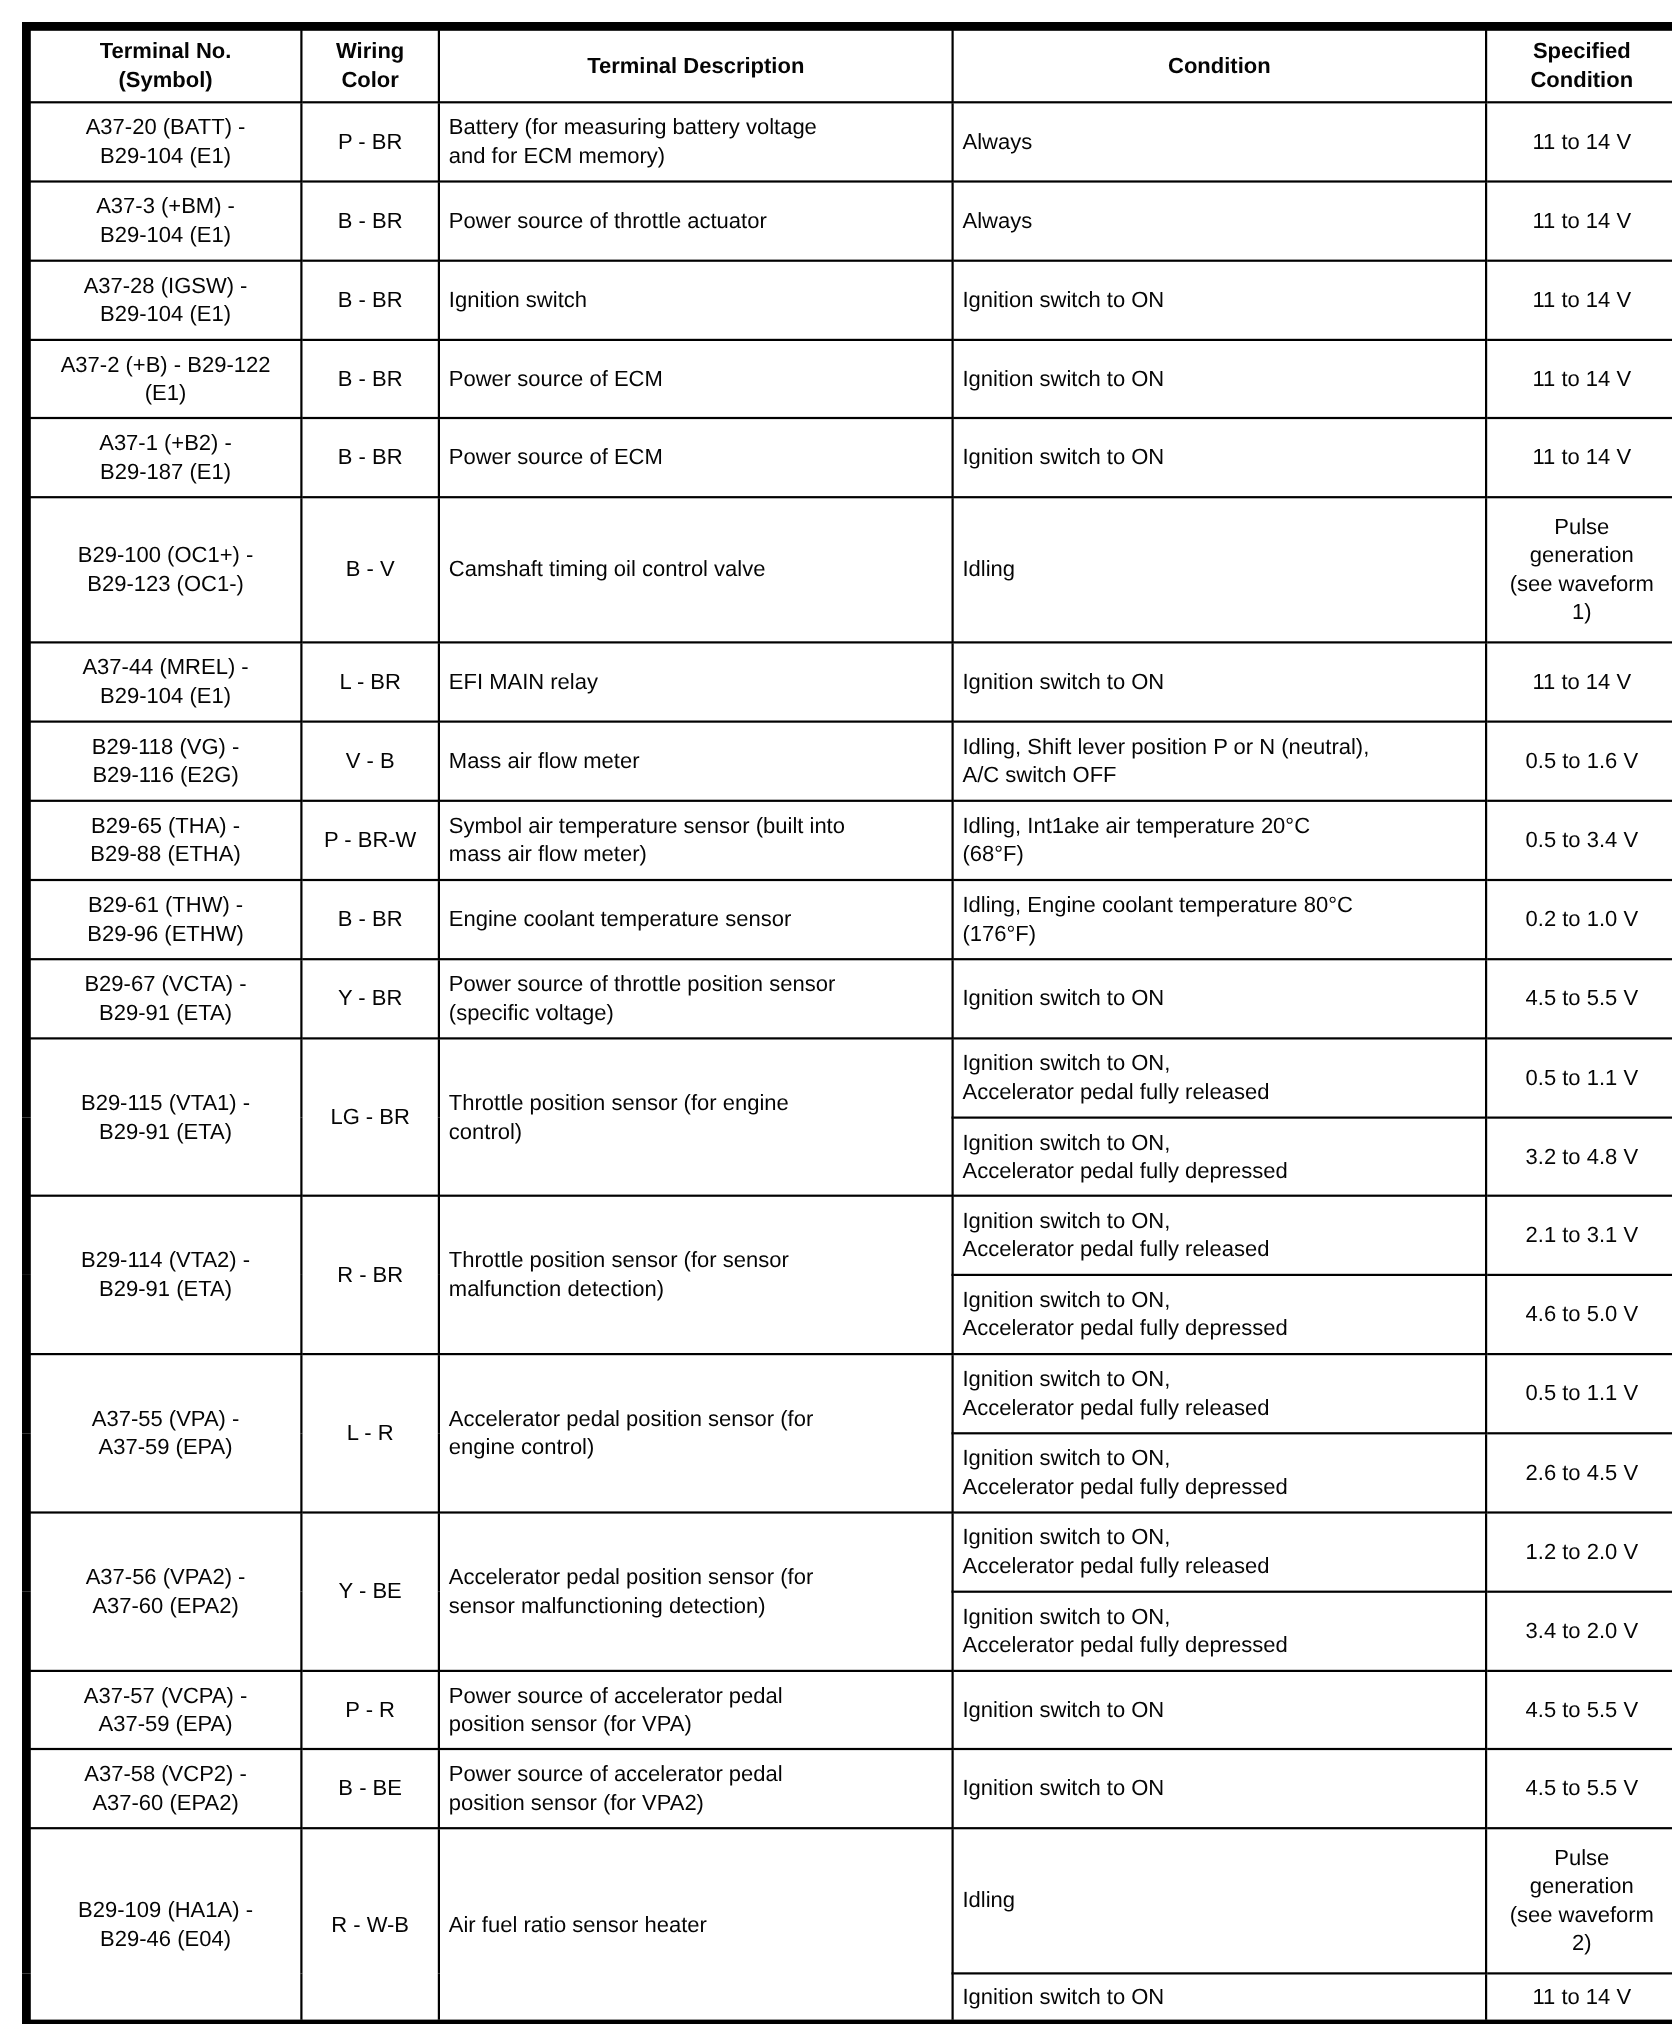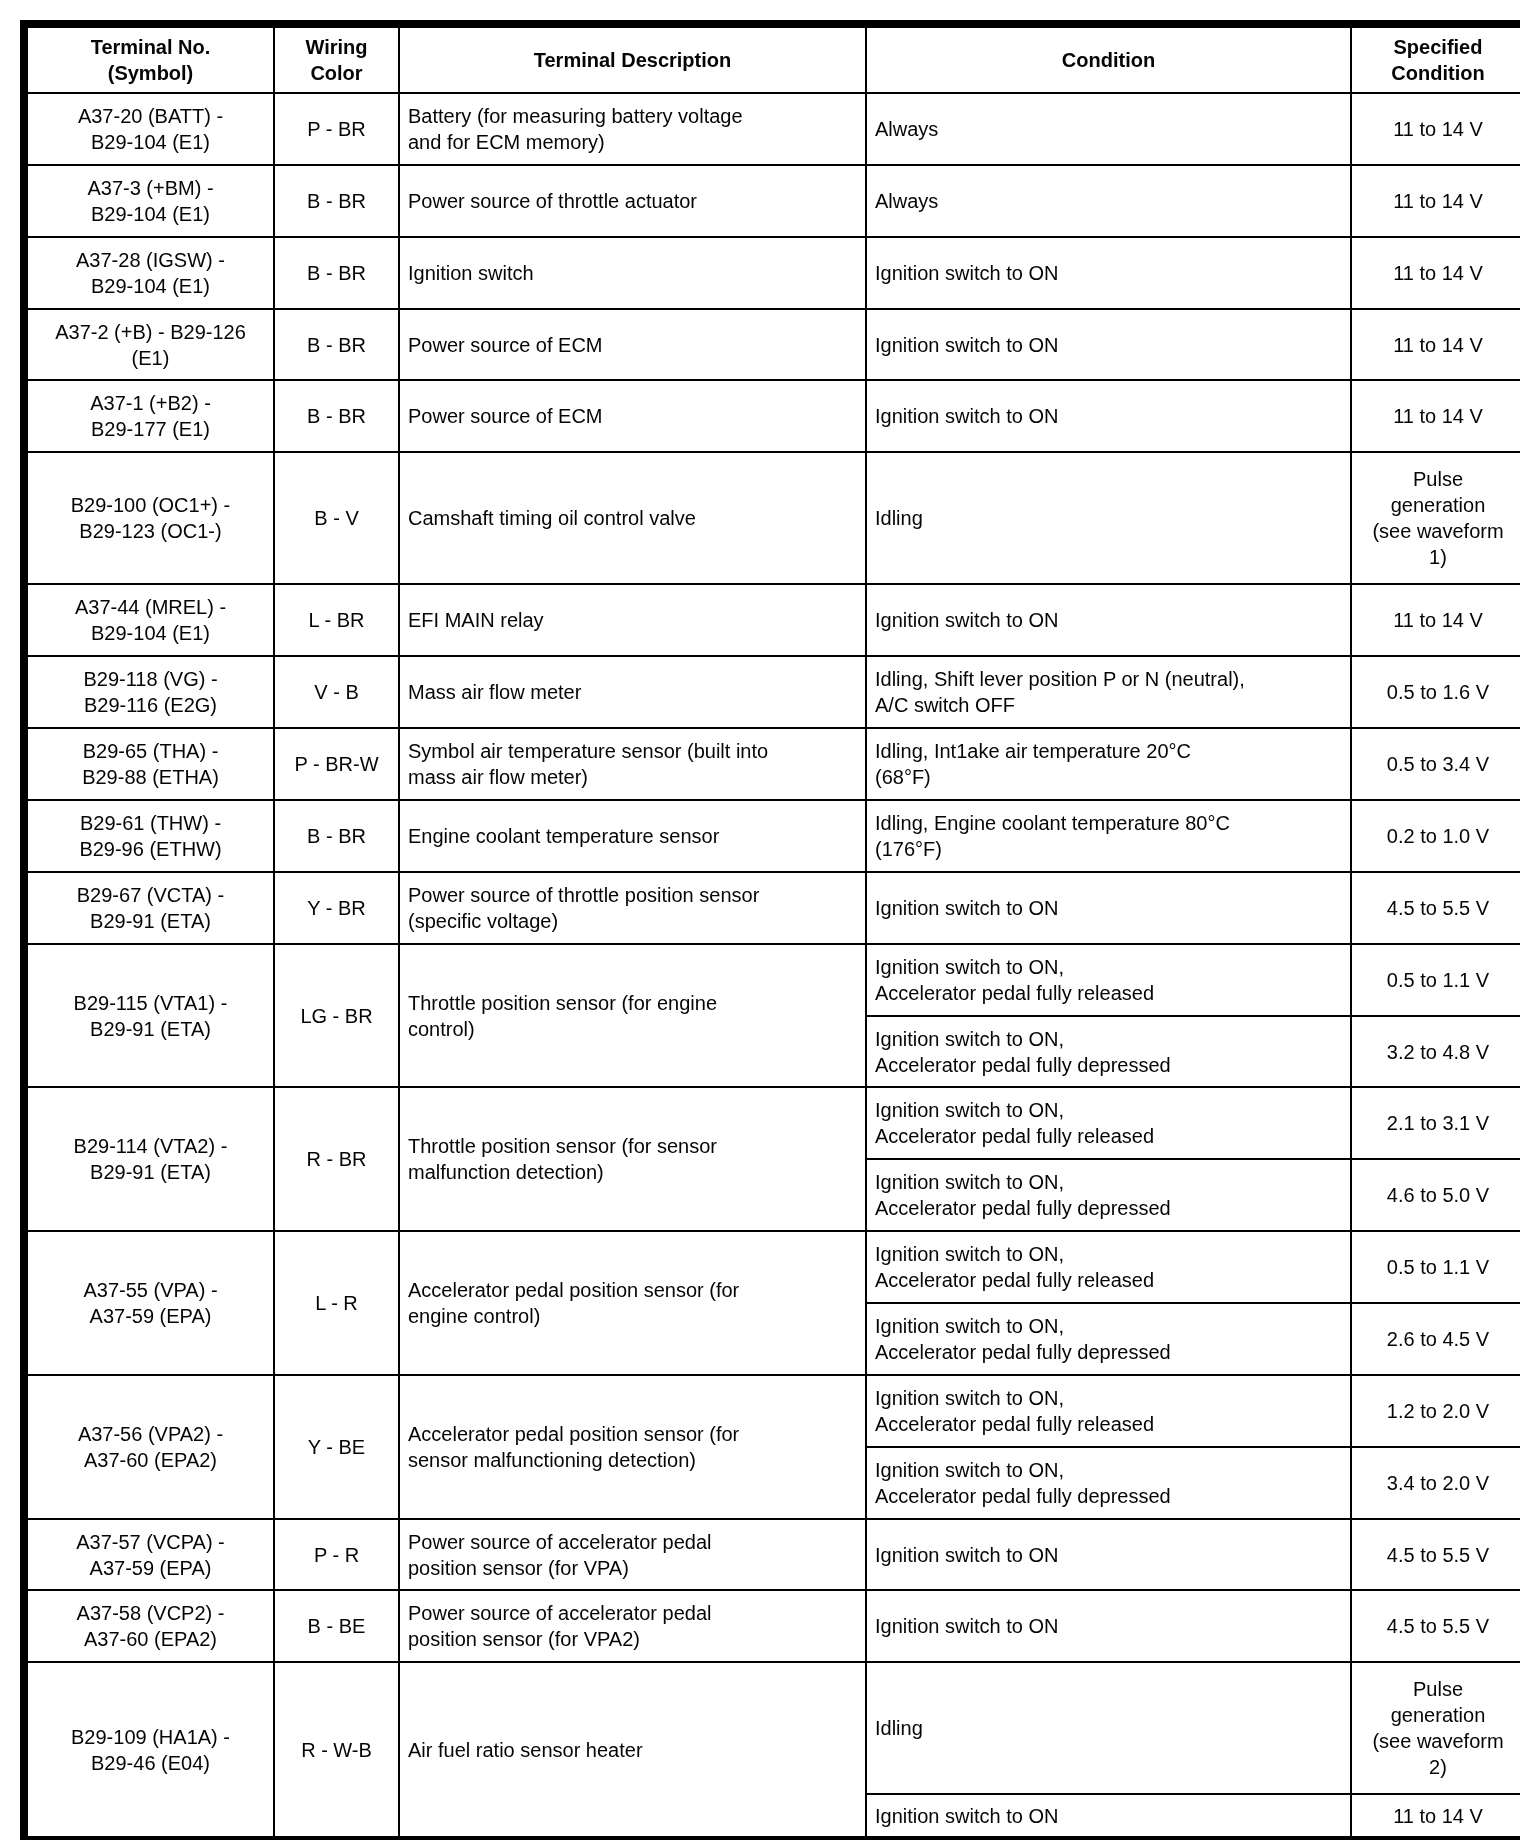--- a/index.html
+++ b/index.html
@@ -87,30 +87,30 @@
       </tr>
       <tr>
         <td class="c-center">A37-28 (IGSW) -
 B29-104 (E1)</td>
         <td class="c-center">B - BR</td>
         <td class="c-left">Ignition switch</td>
         <td class="c-left">Ignition switch to ON</td>
         <td class="c-center">11 to 14 V</td>
       </tr>
       <tr>
-        <td class="c-center">A37-2 (+B) - B29-126
+        <td class="c-center">A37-2 (+B) - B29-122
 (E1)</td>
         <td class="c-center">B - BR</td>
         <td class="c-left">Power source of ECM</td>
         <td class="c-left">Ignition switch to ON</td>
         <td class="c-center">11 to 14 V</td>
       </tr>
       <tr>
         <td class="c-center">A37-1 (+B2) -
-B29-177 (E1)</td>
+B29-187 (E1)</td>
         <td class="c-center">B - BR</td>
         <td class="c-left">Power source of ECM</td>
         <td class="c-left">Ignition switch to ON</td>
         <td class="c-center">11 to 14 V</td>
       </tr>
       <tr>
         <td class="c-center">B29-100 (OC1+) -
 B29-123 (OC1-)</td>
         <td class="c-center">B - V</td>
         <td class="c-left">Camshaft timing oil control valve</td>

